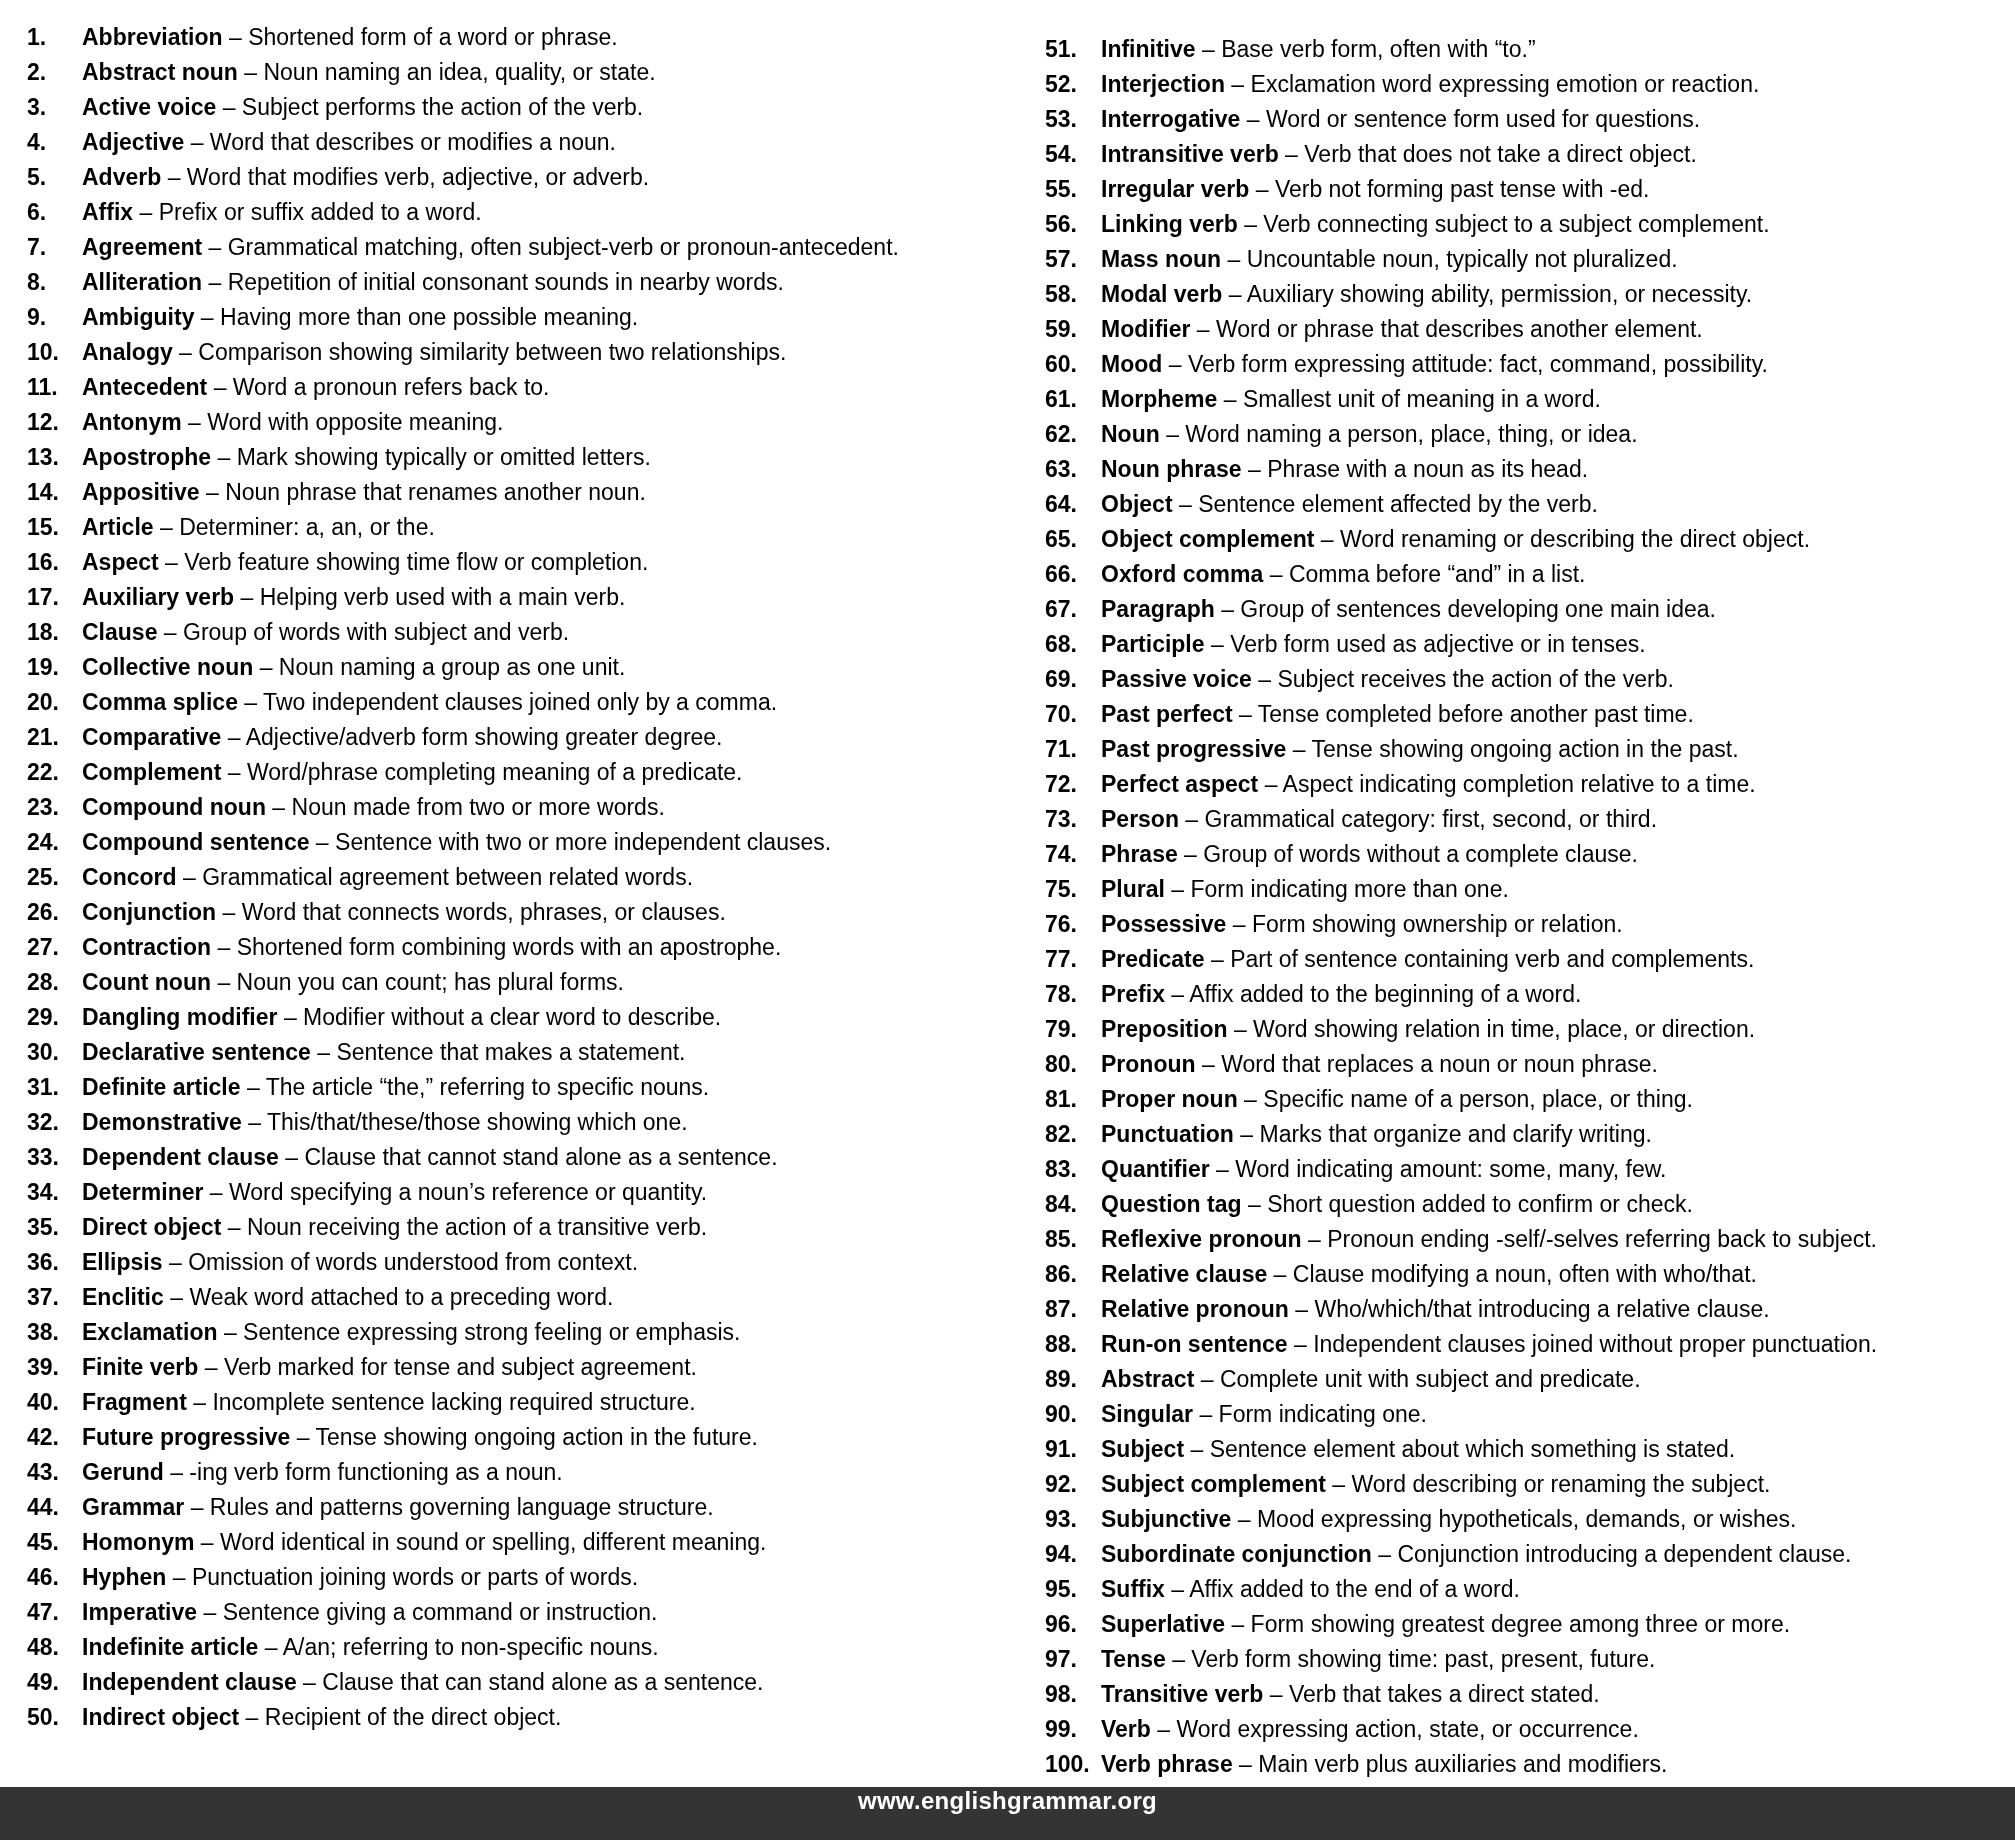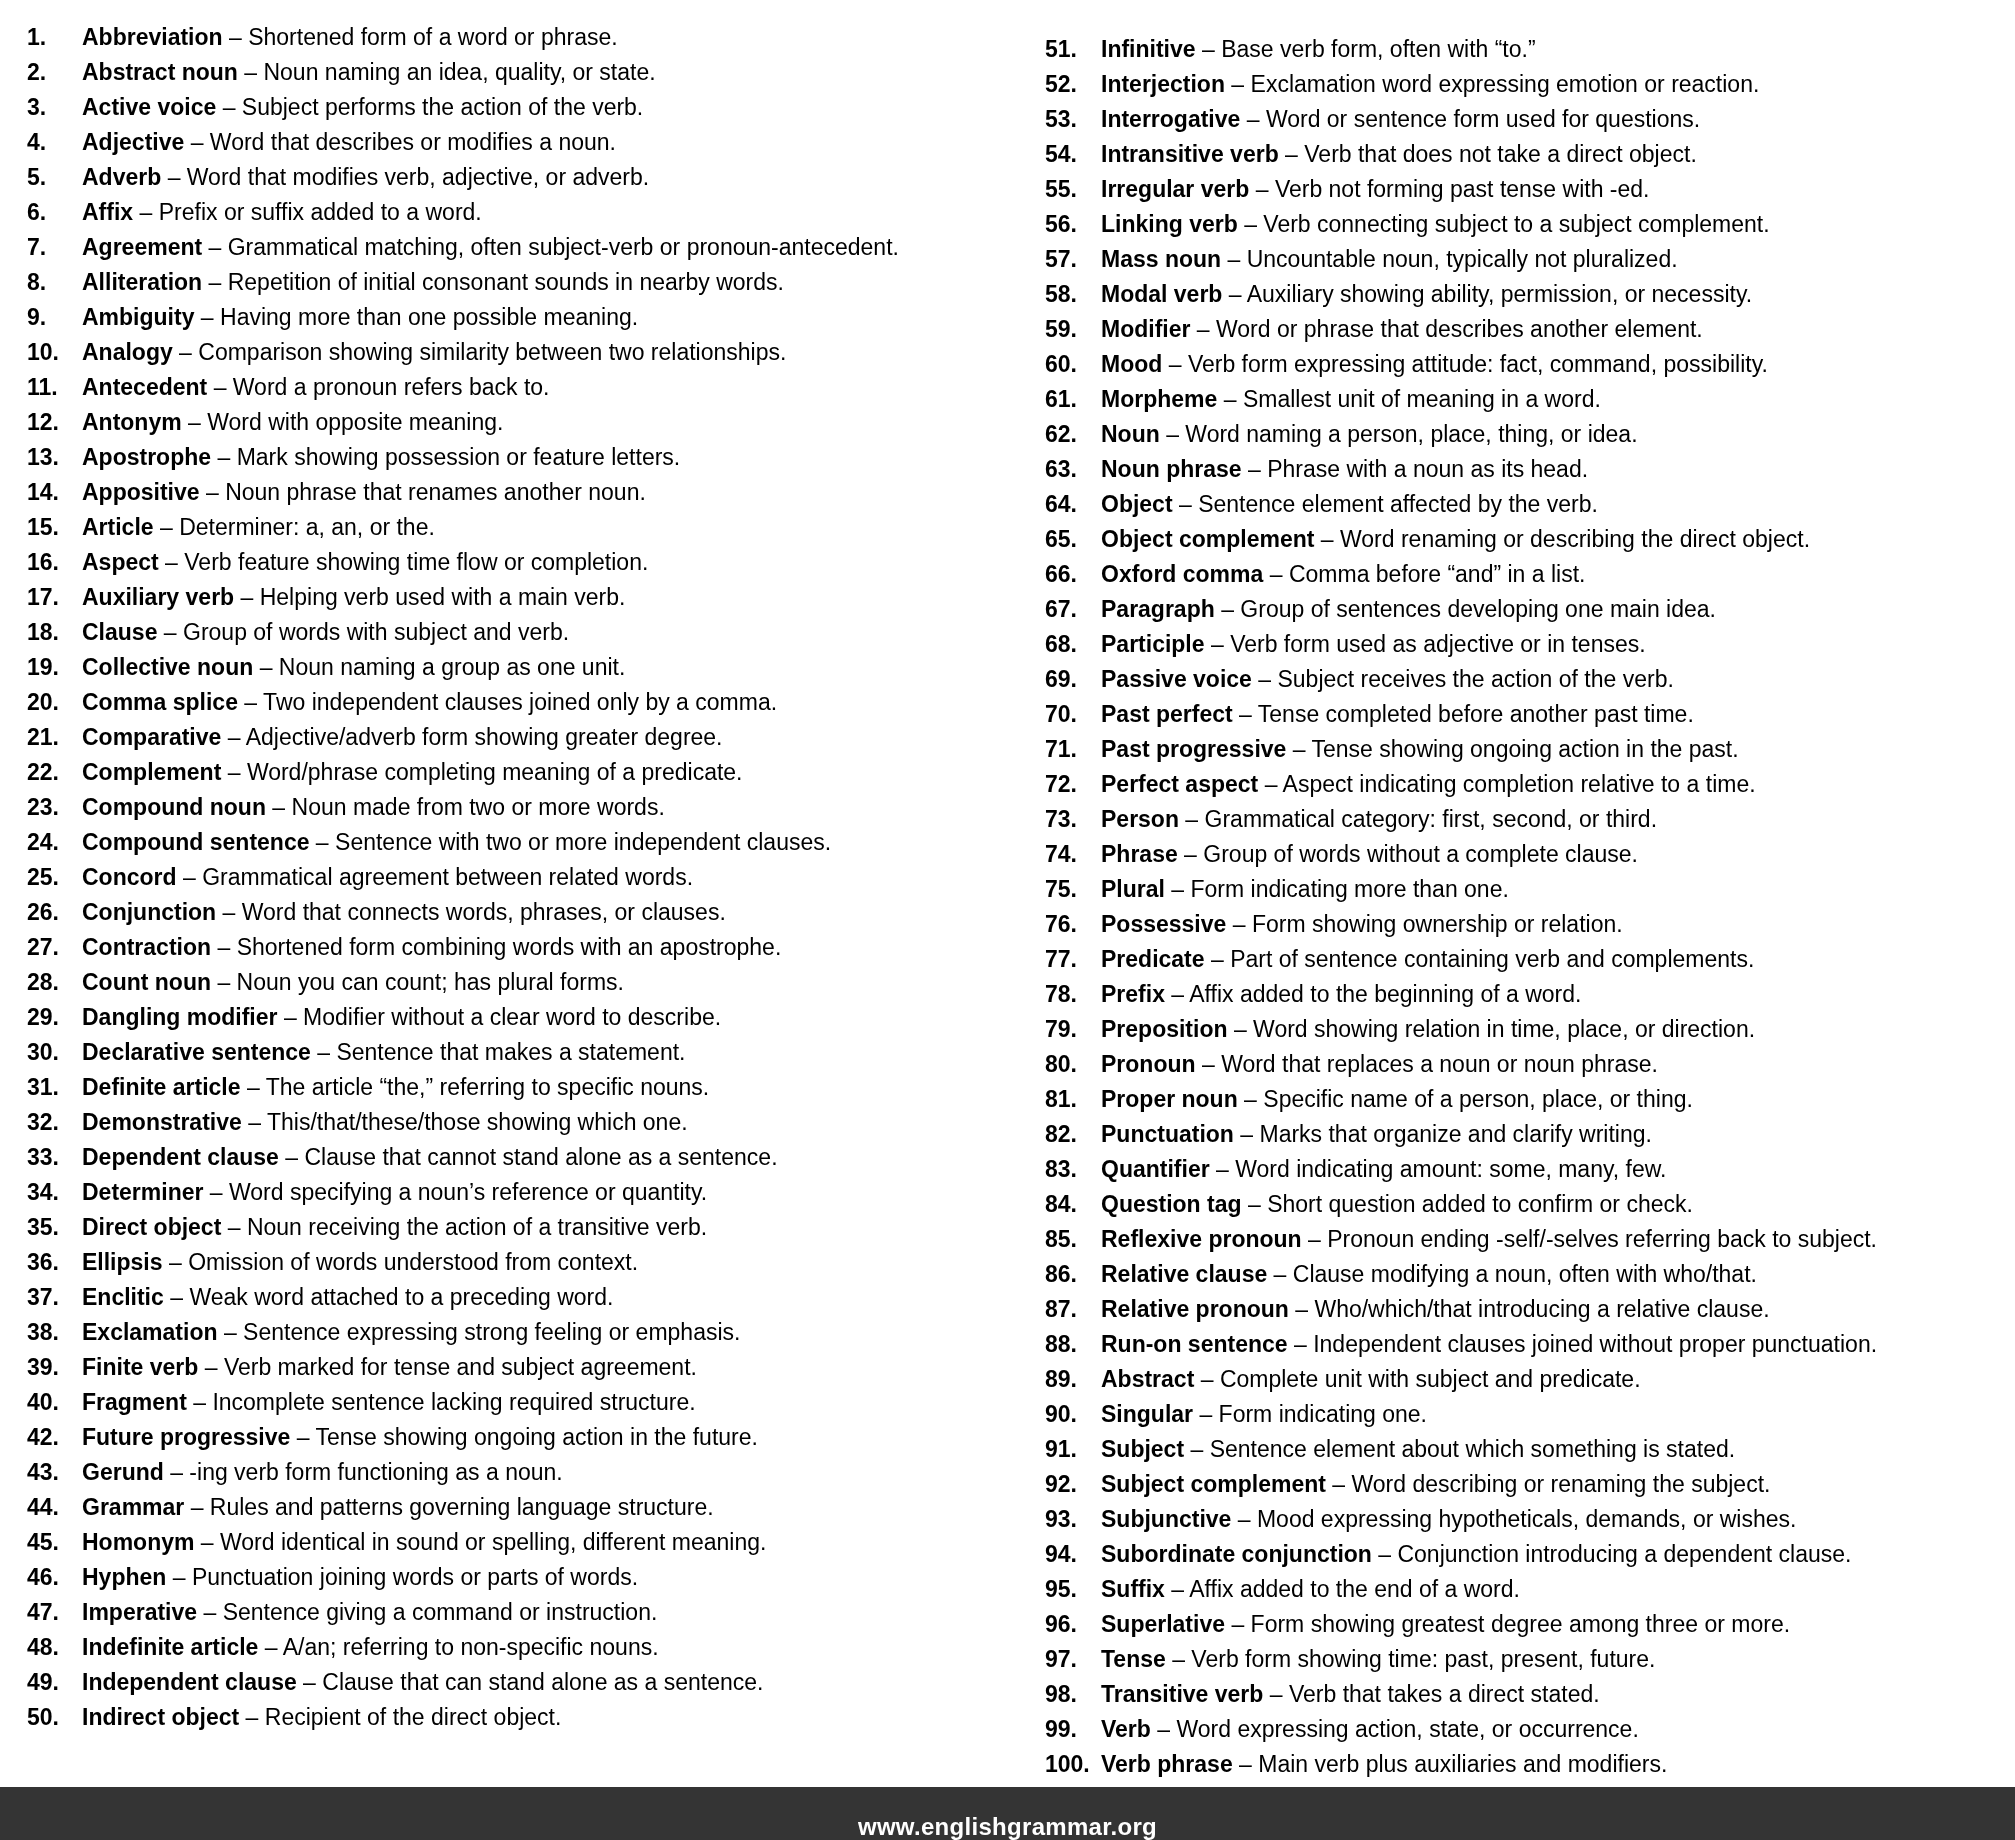--- a/index.html
+++ b/index.html
@@ -35,21 +35,21 @@
   }
   .col.right .num { width: 56px; }
   .term { font-weight: 700; }
   .sep, .def { font-weight: 400; }
   .footer-bar {
     position: absolute;
     left: 0; top: 1787px;
     width: 2015px; height: 54px;
     background: #343434;
     display: flex;
-    align-items: flex-end;
+    align-items: flex-start;
     justify-content: center;
   }
   .footer-bar .url {
     color: #ffffff;
     font-weight: 700;
     font-size: 24px;
     letter-spacing: 0.3px;
   }
 </style>
 </head>
@@ -100,21 +100,21 @@
       <div class="item">
         <span class="num">11.</span>
         <span><span class="term">Antecedent</span><span class="sep"> – </span><span class="def">Word a pronoun refers back to.</span></span>
       </div>
       <div class="item">
         <span class="num">12.</span>
         <span><span class="term">Antonym</span><span class="sep"> – </span><span class="def">Word with opposite meaning.</span></span>
       </div>
       <div class="item">
         <span class="num">13.</span>
-        <span><span class="term">Apostrophe</span><span class="sep"> – </span><span class="def">Mark showing possession or feature letters.</span></span>
+        <span><span class="term">Apostrophe</span><span class="sep"> – </span><span class="def">Mark showing typically or omitted letters.</span></span>
       </div>
       <div class="item">
         <span class="num">14.</span>
         <span><span class="term">Appositive</span><span class="sep"> – </span><span class="def">Noun phrase that renames another noun.</span></span>
       </div>
       <div class="item">
         <span class="num">15.</span>
         <span><span class="term">Article</span><span class="sep"> – </span><span class="def">Determiner: a, an, or the.</span></span>
       </div>
       <div class="item">

